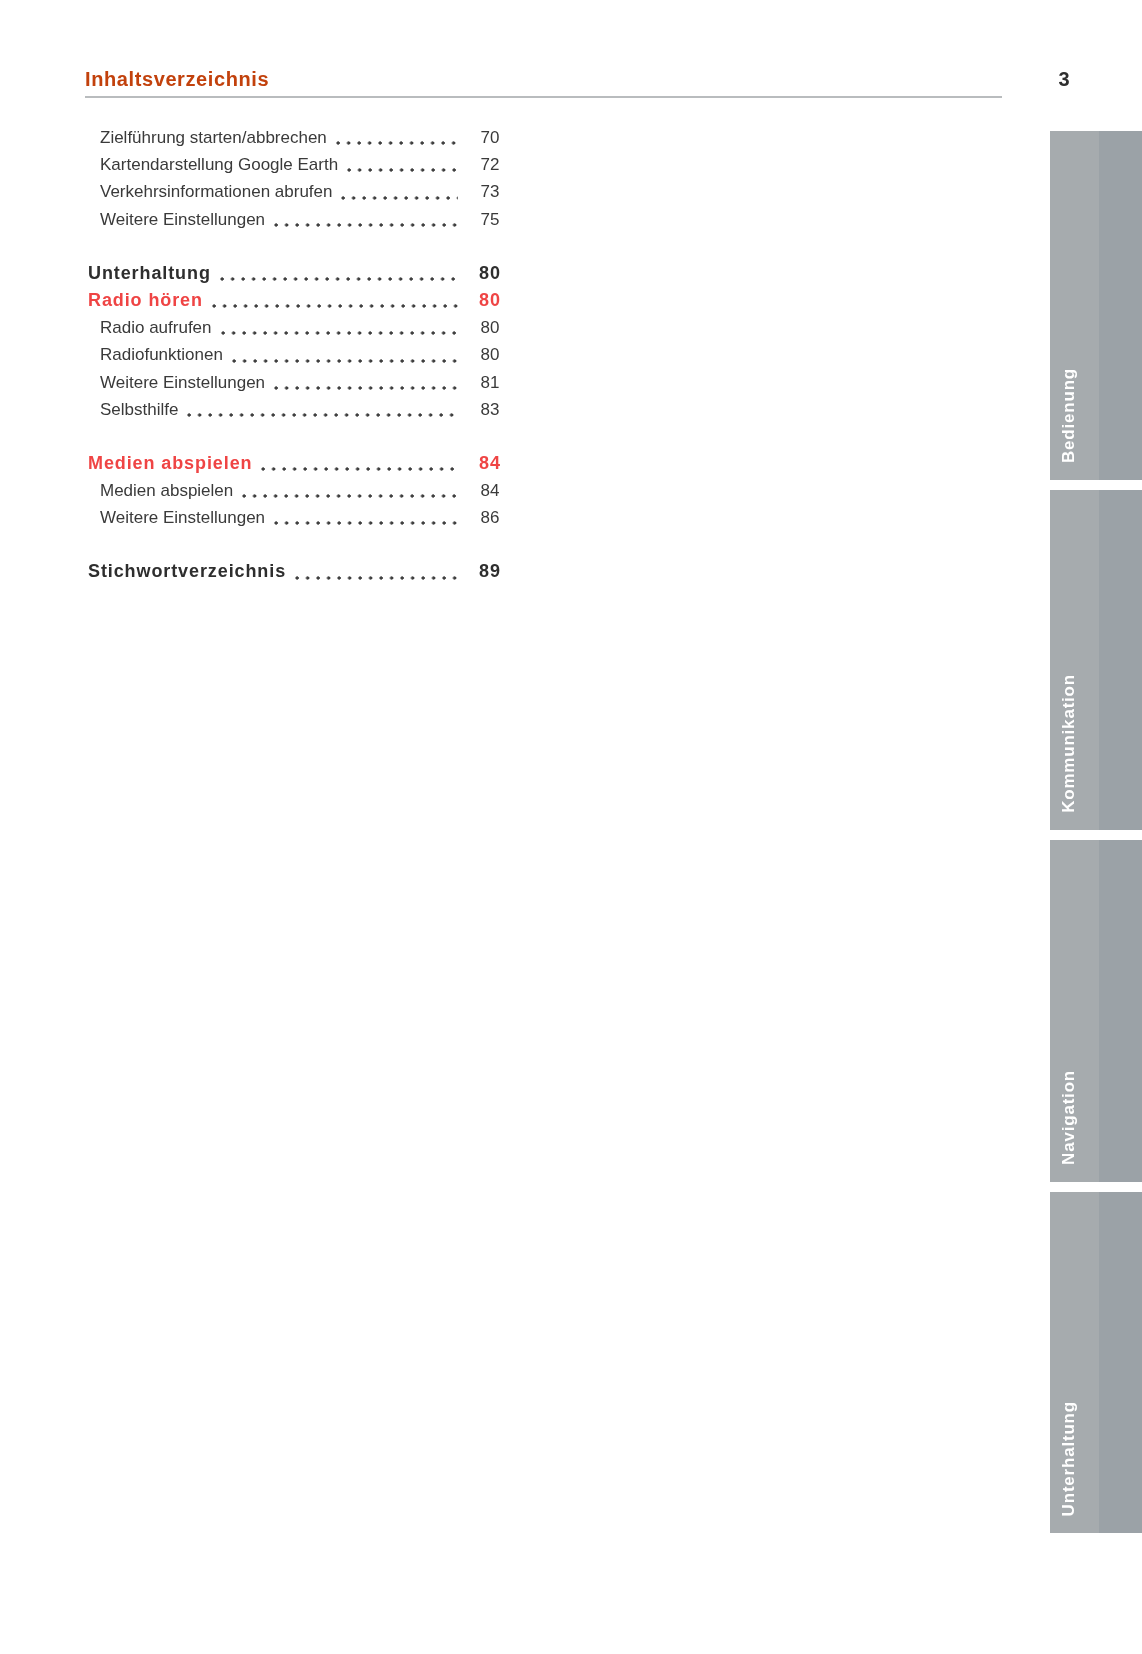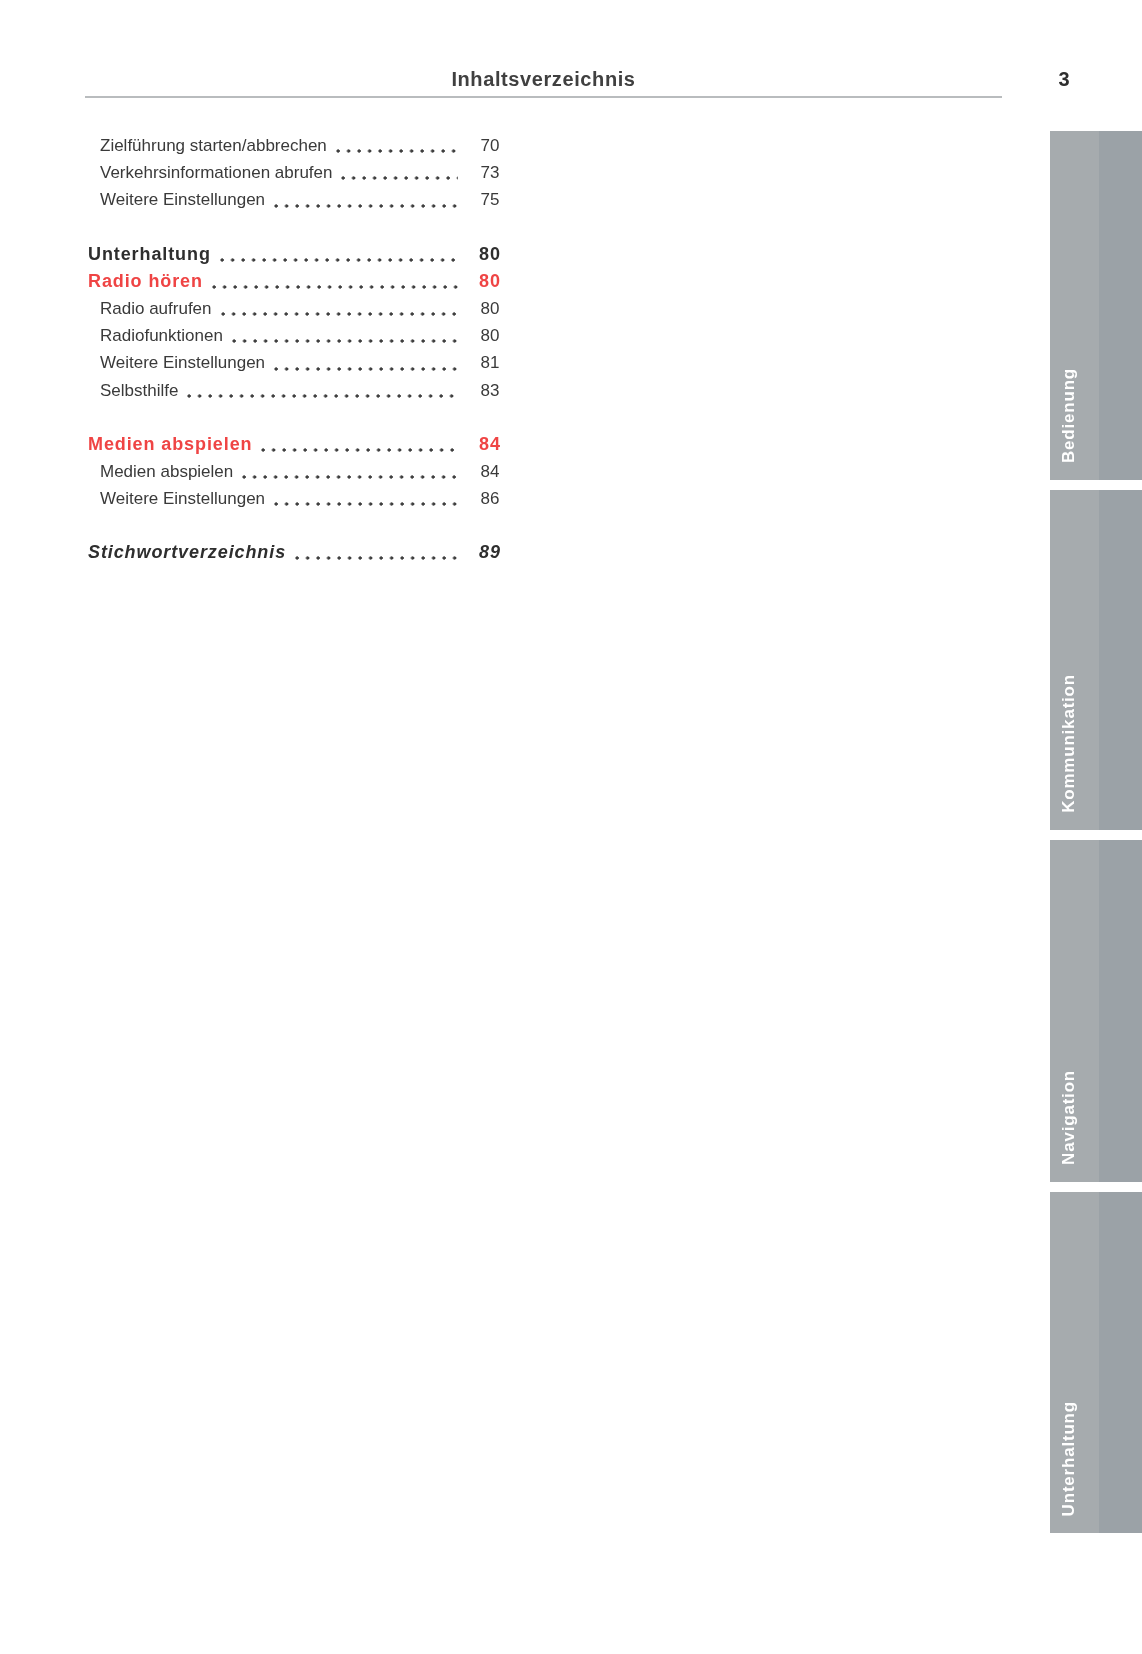--- a/index.html
+++ b/index.html
@@ -16,25 +16,25 @@
     color: #3a3a3a;
     overflow: hidden;
   }
 
   
   .hdr-title {
     position: absolute;
     top: 68px;
     left: 85px;
     width: 917px;
-    text-align: center;
+    text-align: left;
     font-size: 20px;
     font-weight: bold;
     letter-spacing: 0.6px;
-    color: #404040;
+    color: #c2410c;
   }
   .hdr-pagenum {
     position: absolute;
     top: 68px;
     left: 1048px;
     width: 32px;
     text-align: center;
     font-size: 20px;
     font-weight: bold;
     color: #2e2e2e;
@@ -44,26 +44,26 @@
     top: 96px;
     left: 85px;
     width: 917px;
     height: 2px;
     background: #b9bcbe;
   }
 
   
   .toc {
     position: absolute;
-    top: 132px;
+    top: 124px;
     left: 88px;
     width: 434px;
   }
   .toc .group { margin-bottom: 27px; }
-  .toc .group:last-child { margin-bottom: 16px; font-style: italic; }
+  .toc .group:last-child { margin-bottom: 16px; }
 
   .toc-row {
     display: flex;
     align-items: baseline;
     height: 27.2px;
     font-size: 17px;
     line-height: 27.2px;
     color: #3a3a3a;
   }
   .toc-row .lbl { white-space: nowrap; }
@@ -136,20 +136,25 @@
 
   <main class="toc">
 
     <section class="group">
       <div class="toc-row sub">
         <span class="lbl">Zielführung starten/abbrechen</span>
         <span class="leader"></span>
         <span class="pg">70</span>
       </div>
       <div class="toc-row sub">
+        <span class="lbl">Kartendarstellung Google Earth</span>
+        <span class="leader"></span>
+        <span class="pg">72</span>
+      </div>
+      <div class="toc-row sub">
         <span class="lbl">Verkehrsinformationen abrufen</span>
         <span class="leader"></span>
         <span class="pg">73</span>
       </div>
       <div class="toc-row sub">
         <span class="lbl">Weitere Einstellungen</span>
         <span class="leader"></span>
         <span class="pg">75</span>
       </div>
     </section>

